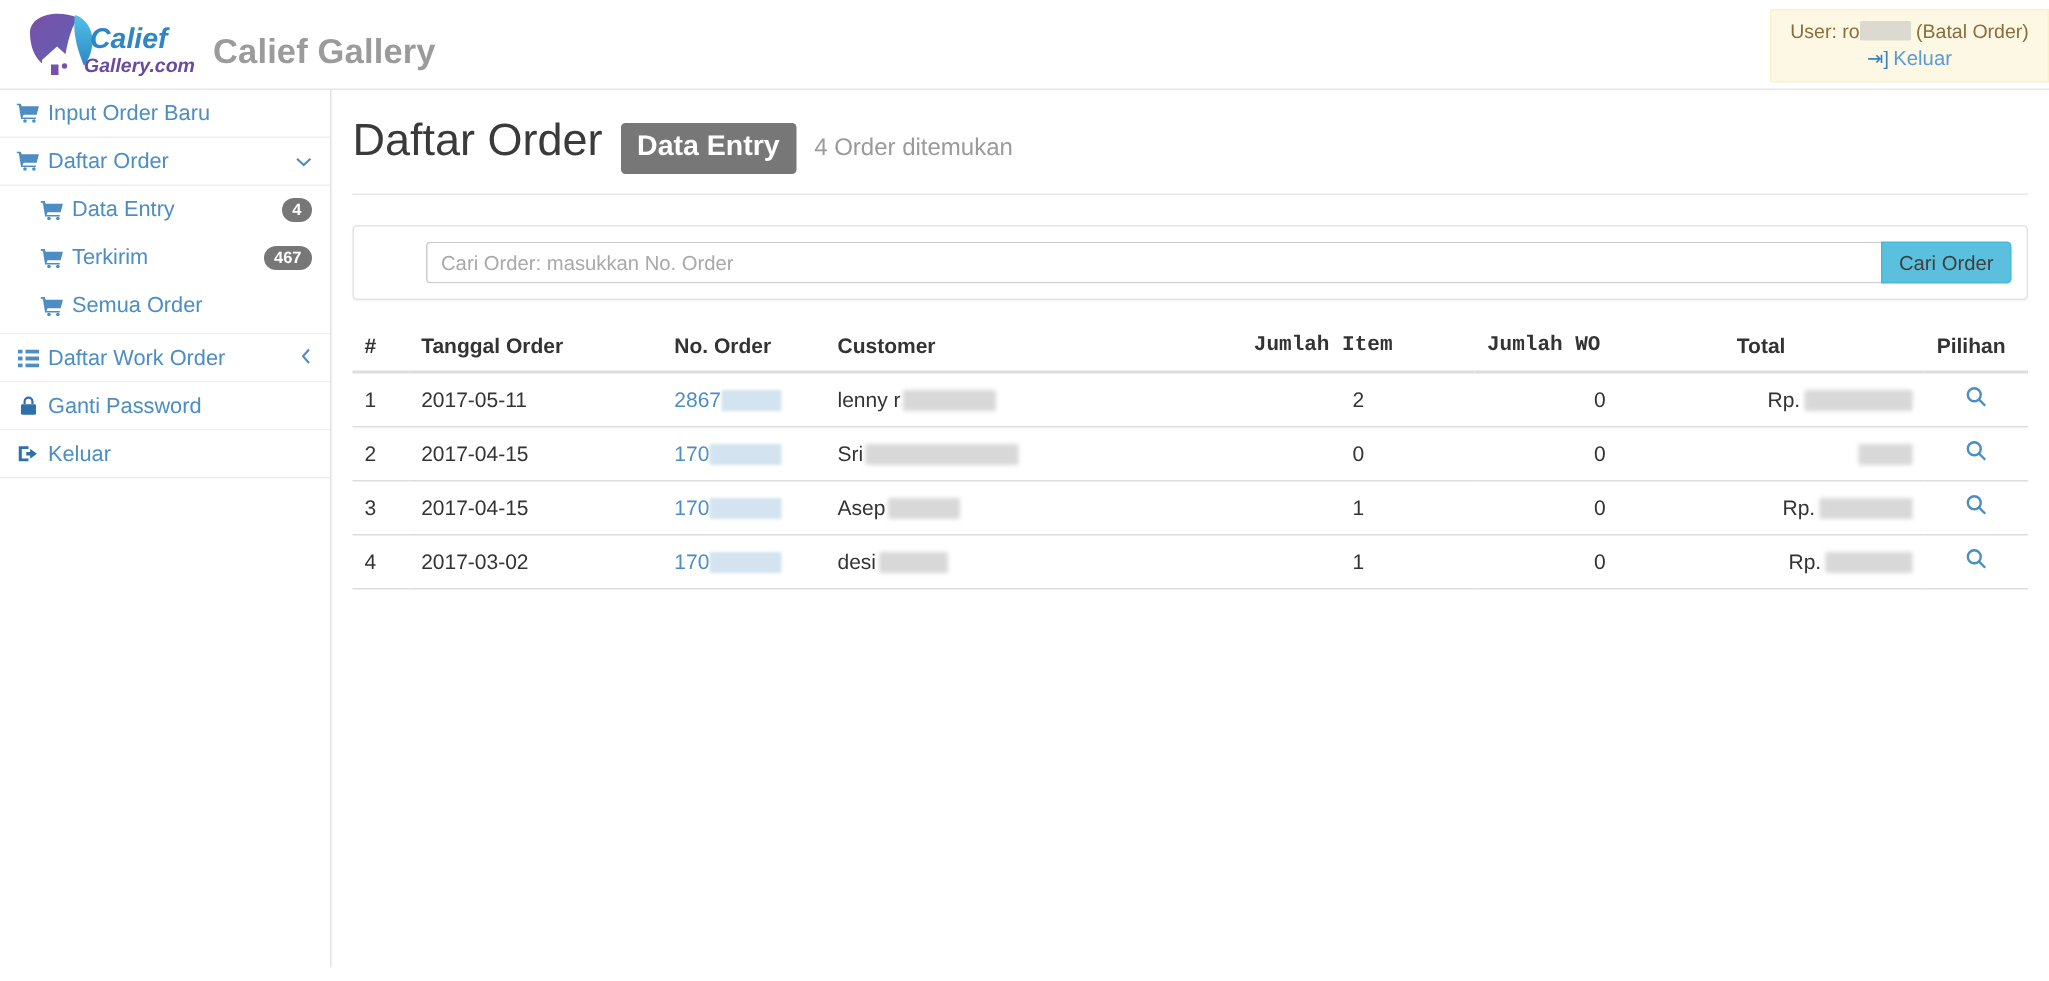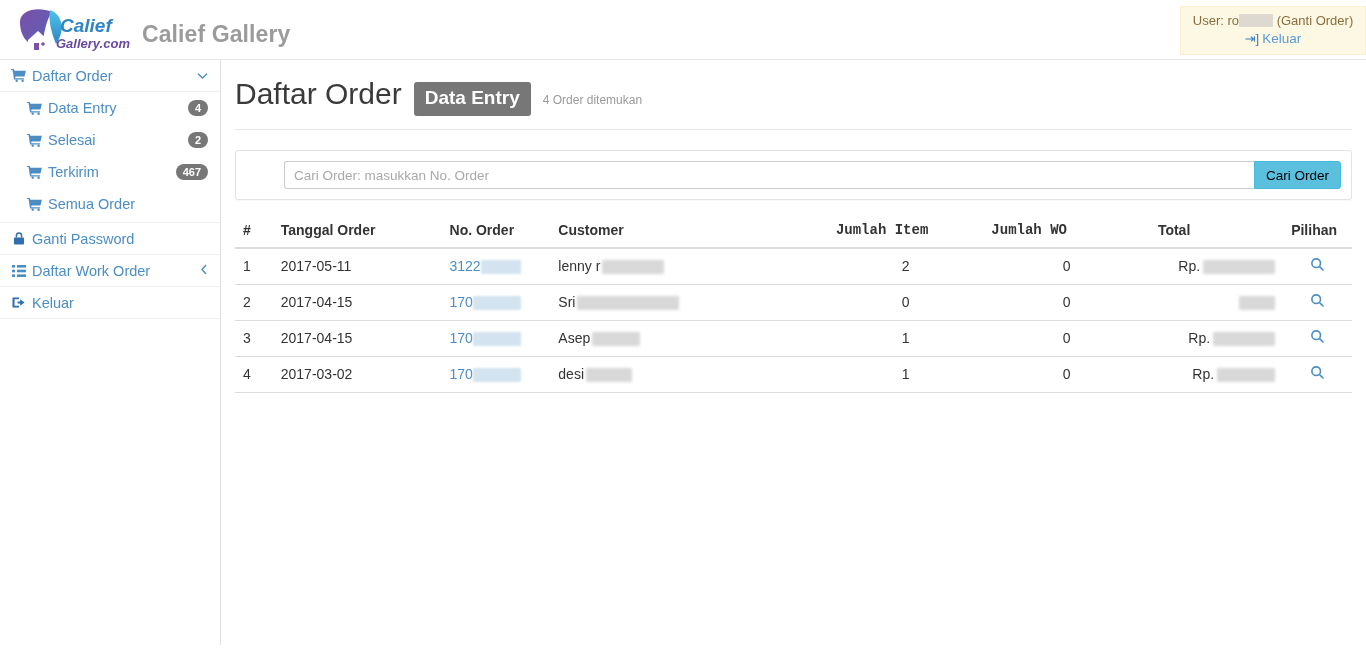--- a/index.html
+++ b/index.html
@@ -119,21 +119,21 @@
     line-height: 36px;
   }
   .page-badge {
     background: #777777; color: #fff;
     font-size: 19px; font-weight: bold;
     padding: 5px 11px 7px 11px;
     margin-left: 12px; border-radius: 3px;
     line-height: 22px;
   }
   .page-sub {
-    font-size: 12px; color: #9a9a9a;
+    font-size: 16px; color: #9a9a9a;
     margin-left: 12px;
     text-align: center;
   }
   .hr { border-top: 1px solid #e8e8e8; margin: 11px 0 0 0; }
 
   .search-panel {
     margin-top: 20px;
     border: 1px solid #e3e3e3;
     border-radius: 3px;
     background: #fff;
@@ -152,21 +152,21 @@
     color: #555;
     outline: none;
     font-family: "Liberation Sans", sans-serif;
   }
   .search-input::placeholder { color: #a9a9a9; }
   .search-btn {
     height: 28px;
     background: #5bc0de;
     border: 1px solid #46b8da;
     border-radius: 0 3px 3px 0;
-    color: #000000;
+    color: #404040;
     font-size: 13.5px;
     padding: 0 11px;
     cursor: pointer;
     font-family: "Liberation Sans", sans-serif;
   }
 
   
   table.orders {
     width: 100%;
     border-collapse: collapse;
@@ -246,35 +246,45 @@
       </svg>
     </div>
     <div class="brand-text">
       <div class="brand-title">Calief Gallery</div>
     </div>
   </div>
 
   <div class="userbox">
     <div class="userline">
       <span>User: ro</span><span class="redact" style="width:34px;height:13px;"></span>
-      <span>(Ganti Order)</span>
+      <span>(Batal Order)</span>
     </div>
     <div class="logout-line">
       <a href="#">
         <span class="ico">⇥]</span><span>Keluar</span>
       </a>
     </div>
   </div>
 
 </div>
 
 <div class="body-wrap">
 
   <div class="sidebar">
     <div id="nav-list">
+        <div class="nav-item">
+          <span class="nav-ico">
+            <svg width="15" height="13" viewBox="0 0 16 14" fill="#4c8dc4">
+              <path d="M0 0h3l.6 2H16l-1.6 6H5L4.2 10h9.6v1.2H3.2L1.6 1.2H0z"></path>
+              <circle cx="6" cy="12.6" r="1.3"></circle>
+              <circle cx="12.4" cy="12.6" r="1.3"></circle>
+            </svg>
+          </span>
+          <span class="label">Input Order Baru</span>
+        </div>
         <div class="nav-item">
           <span class="nav-ico">
             <svg width="15" height="13" viewBox="0 0 16 14" fill="#4c8dc4">
               <path d="M0 0h3l.6 2H16l-1.6 6H5L4.2 10h9.6v1.2H3.2L1.6 1.2H0z"></path>
               <circle cx="6" cy="12.6" r="1.3"></circle>
               <circle cx="12.4" cy="12.6" r="1.3"></circle>
             </svg>
           </span>
           <span class="label">Daftar Order</span>
           <span class="chev"><svg width="11" height="8" viewBox="0 0 11 8" fill="none" stroke="#4c8dc4" stroke-width="1.4">
@@ -285,31 +295,20 @@
           <div class="nav-item sub">
             <span class="nav-ico">
               <svg width="15" height="13" viewBox="0 0 16 14" fill="#4c8dc4">
                 <path d="M0 0h3l.6 2H16l-1.6 6H5L4.2 10h9.6v1.2H3.2L1.6 1.2H0z"></path>
                 <circle cx="6" cy="12.6" r="1.3"></circle>
                 <circle cx="12.4" cy="12.6" r="1.3"></circle>
               </svg>
             </span>
             <span class="label">Data Entry</span>
             <span class="badge">4</span>
-          </div>
-          <div class="nav-item sub">
-            <span class="nav-ico">
-              <svg width="15" height="13" viewBox="0 0 16 14" fill="#4c8dc4">
-                <path d="M0 0h3l.6 2H16l-1.6 6H5L4.2 10h9.6v1.2H3.2L1.6 1.2H0z"></path>
-                <circle cx="6" cy="12.6" r="1.3"></circle>
-                <circle cx="12.4" cy="12.6" r="1.3"></circle>
-              </svg>
-            </span>
-            <span class="label">Selesai</span>
-            <span class="badge">2</span>
           </div>
           <div class="nav-item sub">
             <span class="nav-ico">
               <svg width="15" height="13" viewBox="0 0 16 14" fill="#4c8dc4">
                 <path d="M0 0h3l.6 2H16l-1.6 6H5L4.2 10h9.6v1.2H3.2L1.6 1.2H0z"></path>
                 <circle cx="6" cy="12.6" r="1.3"></circle>
                 <circle cx="12.4" cy="12.6" r="1.3"></circle>
               </svg>
             </span>
             <span class="label">Terkirim</span>
@@ -321,42 +320,42 @@
                 <path d="M0 0h3l.6 2H16l-1.6 6H5L4.2 10h9.6v1.2H3.2L1.6 1.2H0z"></path>
                 <circle cx="6" cy="12.6" r="1.3"></circle>
                 <circle cx="12.4" cy="12.6" r="1.3"></circle>
               </svg>
             </span>
             <span class="label">Semua Order</span>
           </div>
         </div>
         <div class="nav-item">
           <span class="nav-ico">
-            <svg width="12" height="13" viewBox="0 0 12 14" fill="#2f6fae">
-              <path d="M2.4 6V4a3.6 3.6 0 0 1 7.2 0v2h-1.6V4a2 2 0 1 0-4 0v2z"></path>
-              <rect x="0.6" y="6" width="10.8" height="7.4" rx="1"></rect>
-            </svg>
-          </span>
-          <span class="label">Ganti Password</span>
-        </div>
-        <div class="nav-item">
-          <span class="nav-ico">
             <svg width="14" height="12" viewBox="0 0 14 12" fill="#4c8dc4">
               <rect x="0" y="0" width="3" height="2.6"></rect>
               <rect x="5" y="0" width="9" height="2.6"></rect>
               <rect x="0" y="4.7" width="3" height="2.6"></rect>
               <rect x="5" y="4.7" width="9" height="2.6"></rect>
               <rect x="0" y="9.4" width="3" height="2.6"></rect>
               <rect x="5" y="9.4" width="9" height="2.6"></rect>
             </svg>
           </span>
           <span class="label">Daftar Work Order</span>
           <span class="chev"><svg width="8" height="11" viewBox="0 0 8 11" fill="none" stroke="#4c8dc4" stroke-width="1.4">
               <path d="M6 1L2 5.5 6 10"></path>
             </svg></span>
+        </div>
+        <div class="nav-item">
+          <span class="nav-ico">
+            <svg width="12" height="13" viewBox="0 0 12 14" fill="#2f6fae">
+              <path d="M2.4 6V4a3.6 3.6 0 0 1 7.2 0v2h-1.6V4a2 2 0 1 0-4 0v2z"></path>
+              <rect x="0.6" y="6" width="10.8" height="7.4" rx="1"></rect>
+            </svg>
+          </span>
+          <span class="label">Ganti Password</span>
         </div>
         <div class="nav-item">
           <span class="nav-ico">
             <svg width="14" height="13" viewBox="0 0 14 14" fill="#2f6fae">
               <path d="M0 1.6h7v2H2.2v6.8H7v2H0z"></path>
               <path d="M8.2 3.4L13 7l-4.8 3.6V8.2H5.4V5.8h2.8z"></path>
             </svg>
           </span>
           <span class="label">Keluar</span>
         </div>
@@ -389,21 +388,21 @@
           <th class="c-item">Jumlah Item</th>
           <th class="c-wo">Jumlah WO</th>
           <th class="c-total">Total</th>
           <th class="c-act">Pilihan</th>
         </tr>
       </thead>
       <tbody id="orders-body">
           <tr>
             <td class="c-num">1</td>
             <td class="c-date">2017-05-11</td>
-            <td class="c-order"><a class="order-link" href="#"><span>3122</span></a><span class="blur-blue" style="width:40px;height:14px;"></span></td>
+            <td class="c-order"><a class="order-link" href="#"><span>2867</span></a><span class="blur-blue" style="width:40px;height:14px;"></span></td>
             <td class="c-cust"><span>lenny r</span><span class="blur-gray" style="width:62px;height:14px;margin-left:2px;"></span></td>
             <td class="c-item">2</td>
             <td class="c-wo">0</td>
             <td class="c-total total-cell"><span>Rp.</span><span class="blur-gray" style="width:72px;height:14px;margin-left:3px;"></span></td>
             <td class="c-act"><a class="mag" href="#"><svg width="15" height="15" viewBox="0 0 16 16" fill="none" stroke="#4c8dc4" stroke-width="1.7">
                   <circle cx="6.6" cy="6.6" r="4.6"></circle>
                   <path d="M10.2 10.2L14.4 14.4"></path>
                 </svg></a></td>
           </tr>
           <tr>

